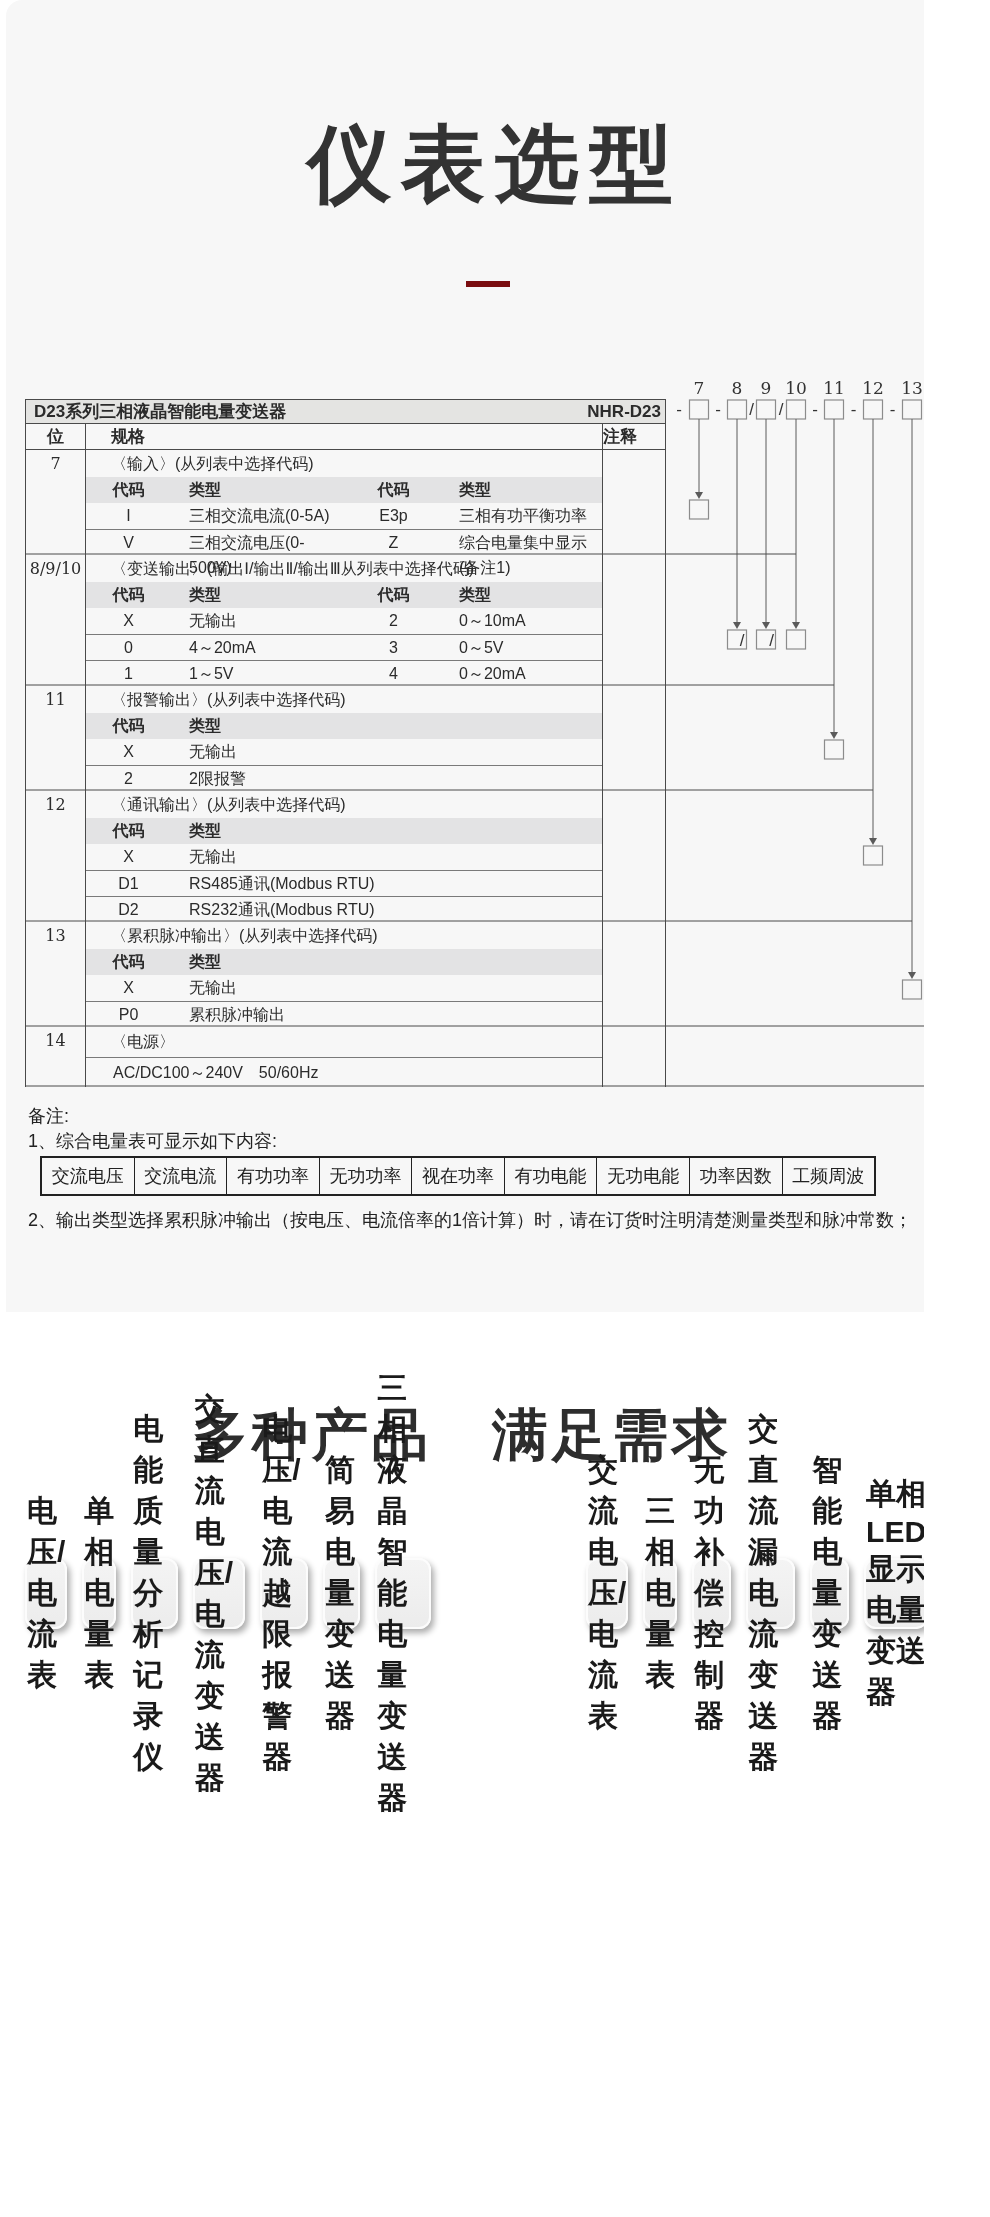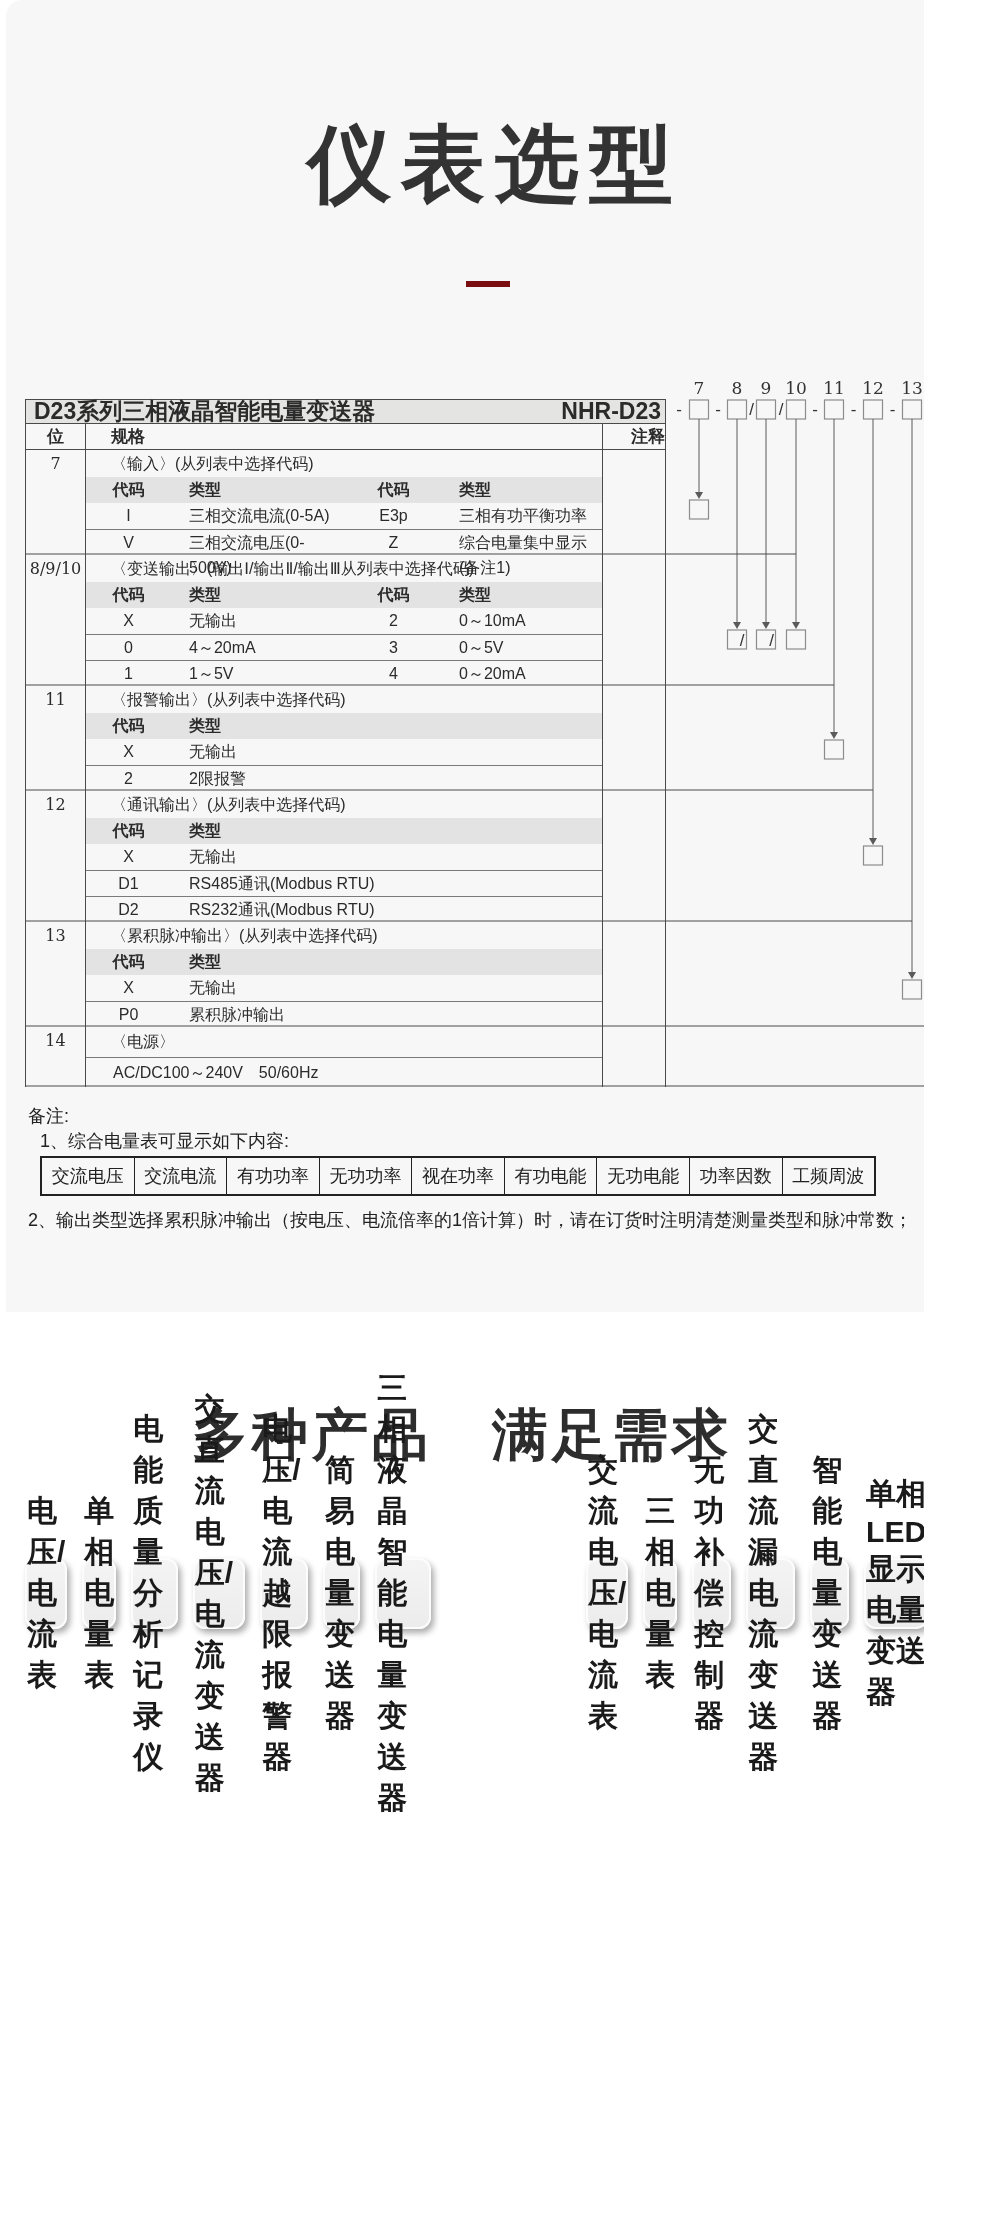--- a/index.html
+++ b/index.html
@@ -15,26 +15,26 @@
                 text-align:center; font-size:84px; font-weight:bold;
                 letter-spacing:10px; color:#333; }
   .title-dash { position:absolute; left:466px; top:281px; width:44px; height:6px; background:#7a0d10; }
 
   
   .spec-table { position:absolute; left:25px; top:399px; width:641px; height:688px;
                 border:1px solid #4a4a4a; border-bottom:none; font-size:16px; color:#2b2b2b;
                 background:transparent; }
   .tbl-bar { height:24px; background:#e4e4e2; border-bottom:1px solid #4a4a4a;
              display:flex; align-items:center; justify-content:space-between;
-             font-weight:bold; font-size:23px; padding:0 4px 0 8px; }
+             font-weight:bold; font-size:17px; padding:0 4px 0 8px; }
   .tbl-colhead { height:26px; border-bottom:1px solid #4a4a4a; display:grid;
                  grid-template-columns:60px 1fr 63px; font-weight:bold; font-size:17px; }
   .tbl-colhead .c-pos  { border-right:1px solid #4a4a4a; text-align:center; line-height:25px; }
   .tbl-colhead .c-spec { padding-left:25px; line-height:25px; }
-  .tbl-colhead .c-note { border-left:1px solid #4a4a4a; text-align:right; line-height:25px; }
+  .tbl-colhead .c-note { border-left:1px solid #4a4a4a; text-align:left; line-height:25px; }
 
   .section { display:grid; grid-template-columns:60px 1fr 63px; }
   .sec-pos  { border-right:1px solid #4a4a4a; text-align:center; padding-top:4px;
               font-family:"DejaVu Serif", serif; font-size:16px; }
   .sec-note { border-left:1px solid #4a4a4a; }
   .sec-title { height:27px; line-height:27px; padding-left:25px; }
   .sub-head { height:26px; background:#e3e3e4; font-weight:bold; display:grid; }
   .sub-row  { height:26px; display:grid; }
   .sub-row + .sub-row { border-top:1px solid #7a7a7a; }
   .cols4 { grid-template-columns:85px 175px 95px 1fr; }
@@ -42,21 +42,21 @@
   .th-code, .td-code { text-align:center; line-height:25px; }
   .th-type, .td-type { padding-left:18px; line-height:25px; }
   .free-row { height:30px; line-height:30px; padding-left:27px; border-top:1px solid #7a7a7a; }
   .section.tall .sec-title { height:30px; line-height:30px; }
 
   
   .diagram { position:absolute; left:0; top:0; width:990px; height:1312px; pointer-events:none; }
 
   
   .notes-label { position:absolute; left:28px; top:1104px; font-size:18px; color:#222; }
-  .note-1 { position:absolute; left:28px; top:1129px; font-size:18px; color:#222;margin-left:12px; }
+  .note-1 { position:absolute; left:28px; top:1129px; font-size:18px; color:#222; }
   .items-table { position:absolute; left:40px; top:1156px; width:836px; height:40px;
                  border:2px solid #222; display:flex; background:transparent;align-items:flex-end; }
   .items-table .cell { flex:1; text-align:center; line-height:36px; font-size:18px; color:#222; }
   .items-table .cell + .cell { border-left:1px solid #222; }
   .note-2 { position:absolute; left:28px; top:1208px; font-size:18px; color:#222; }
 
   
   .products-title { position:absolute; left:0; top:1398px; width:100%; text-align:center;
                     font-size:56px; font-weight:bold; letter-spacing:4px; color:#2d2d2d; }
   .prod-col { position:absolute; top:1558px; width:406px; display:flex;

